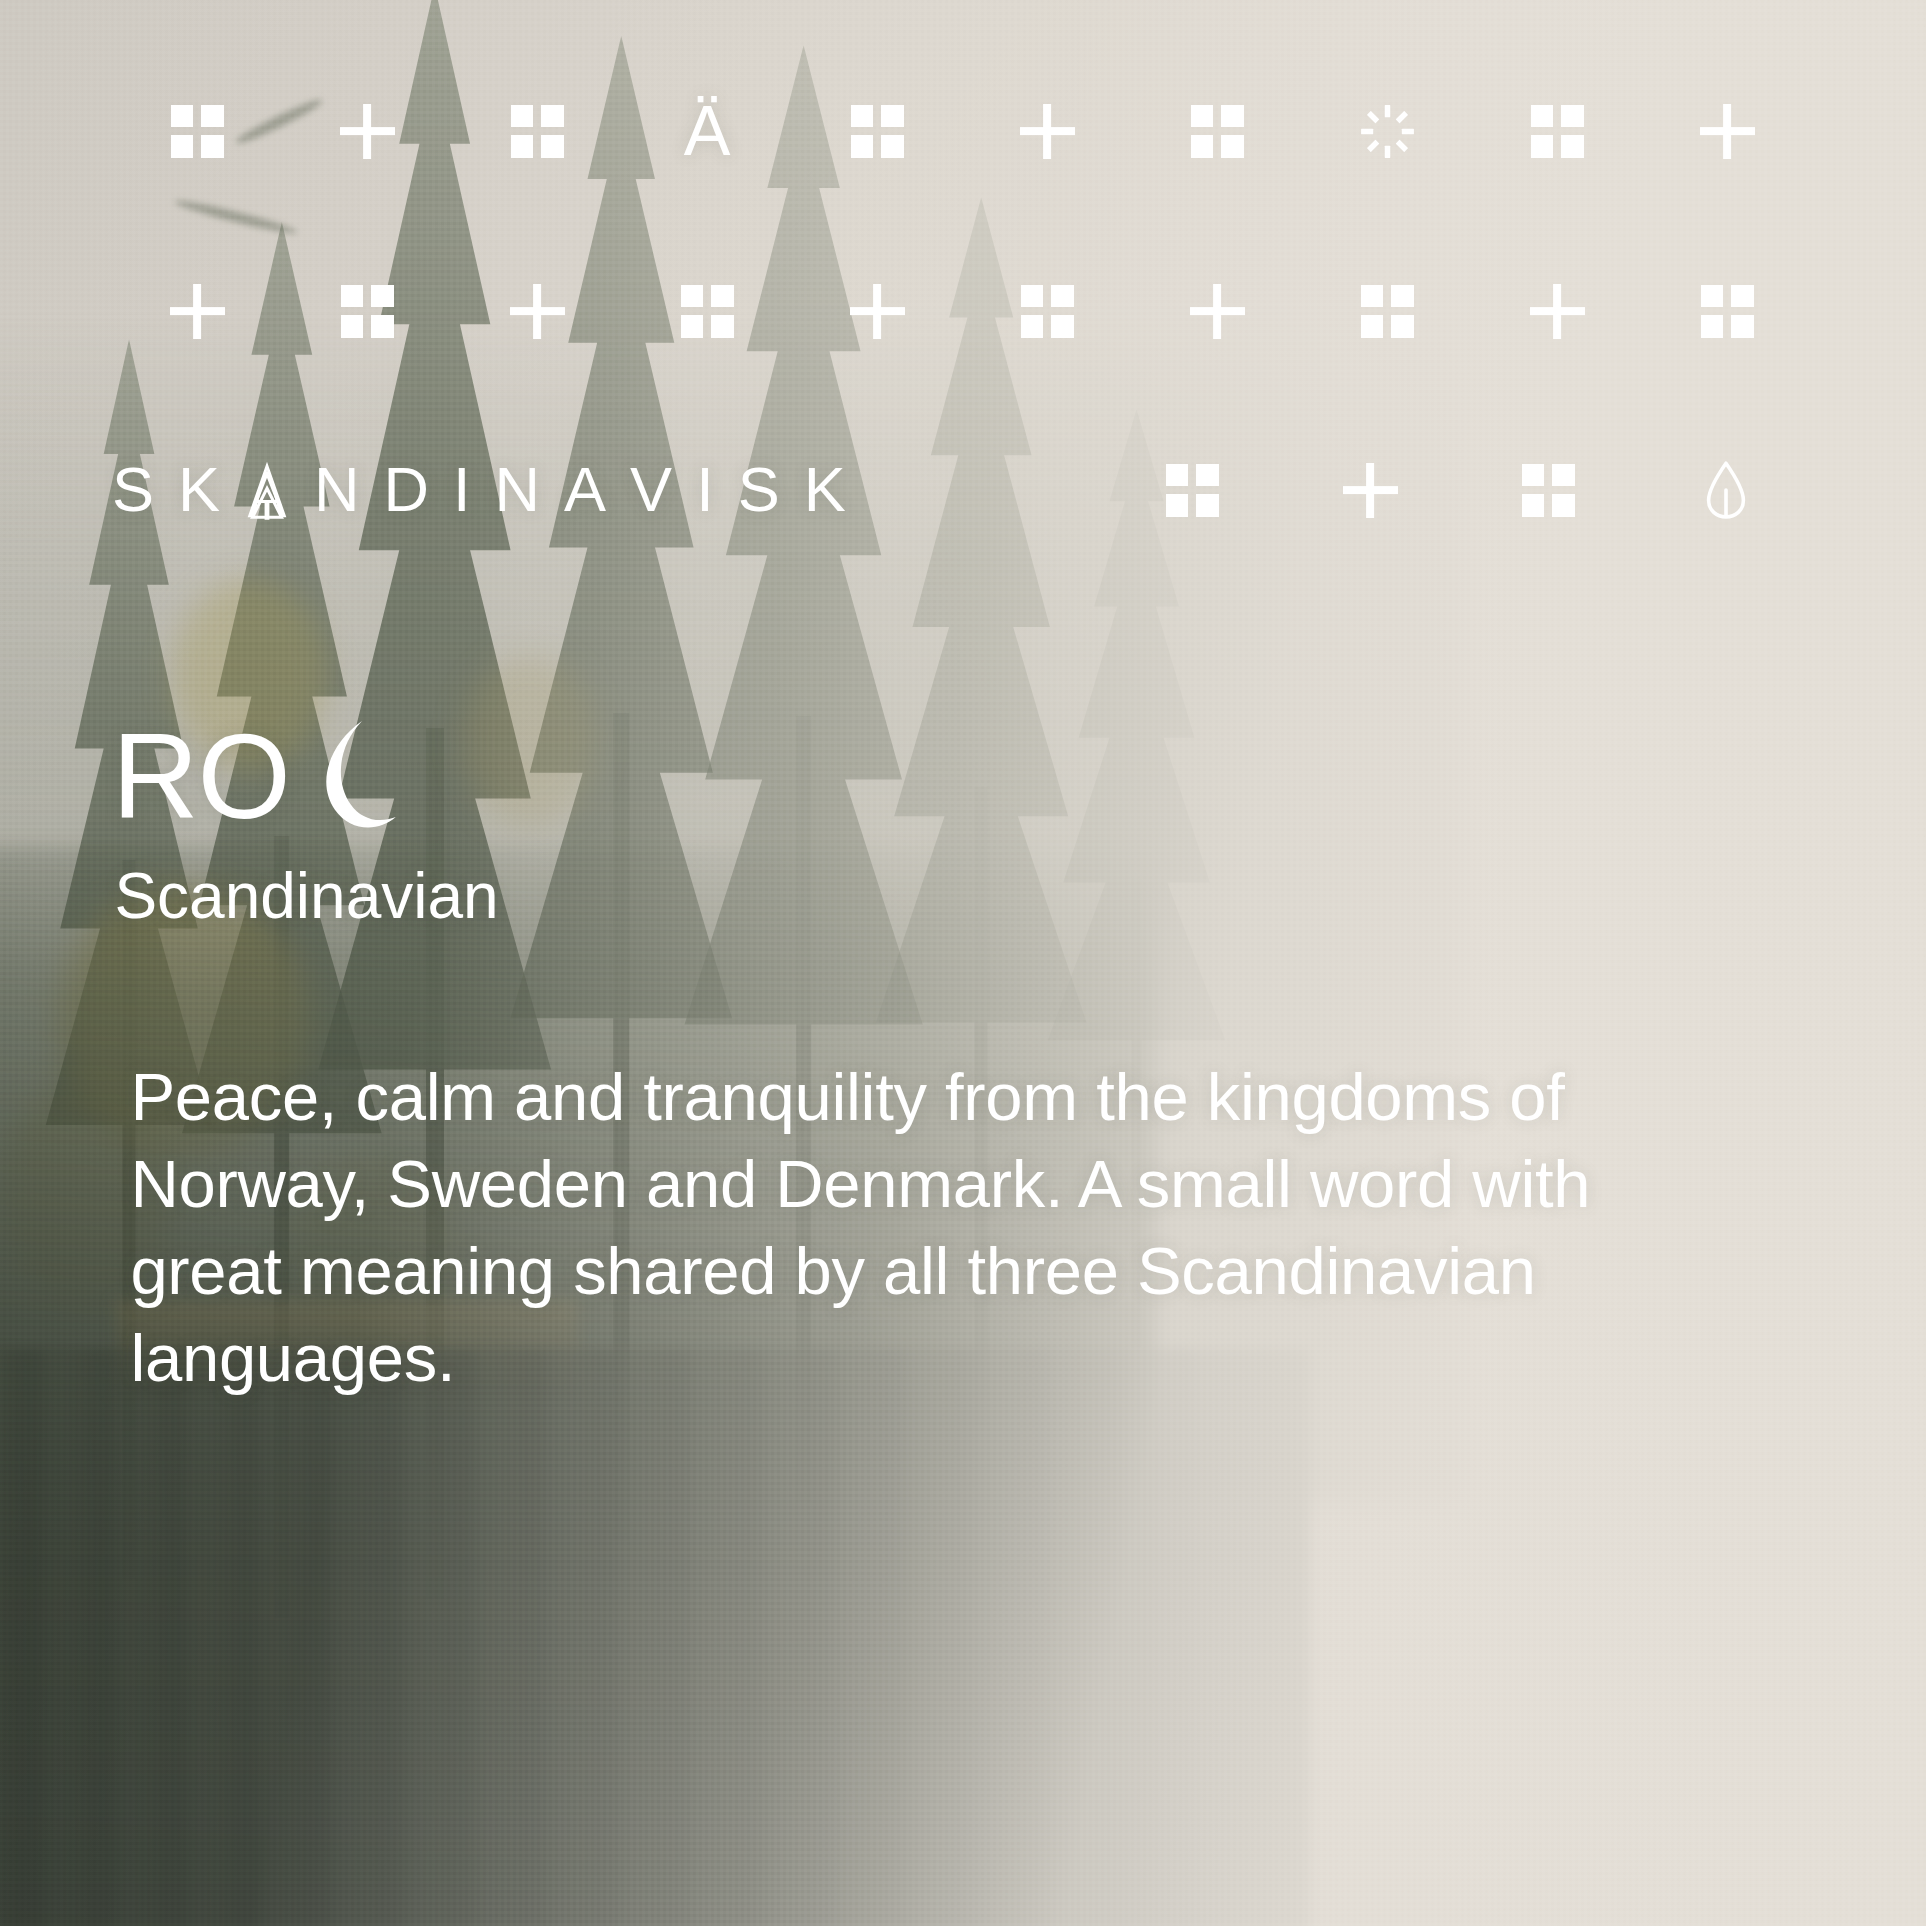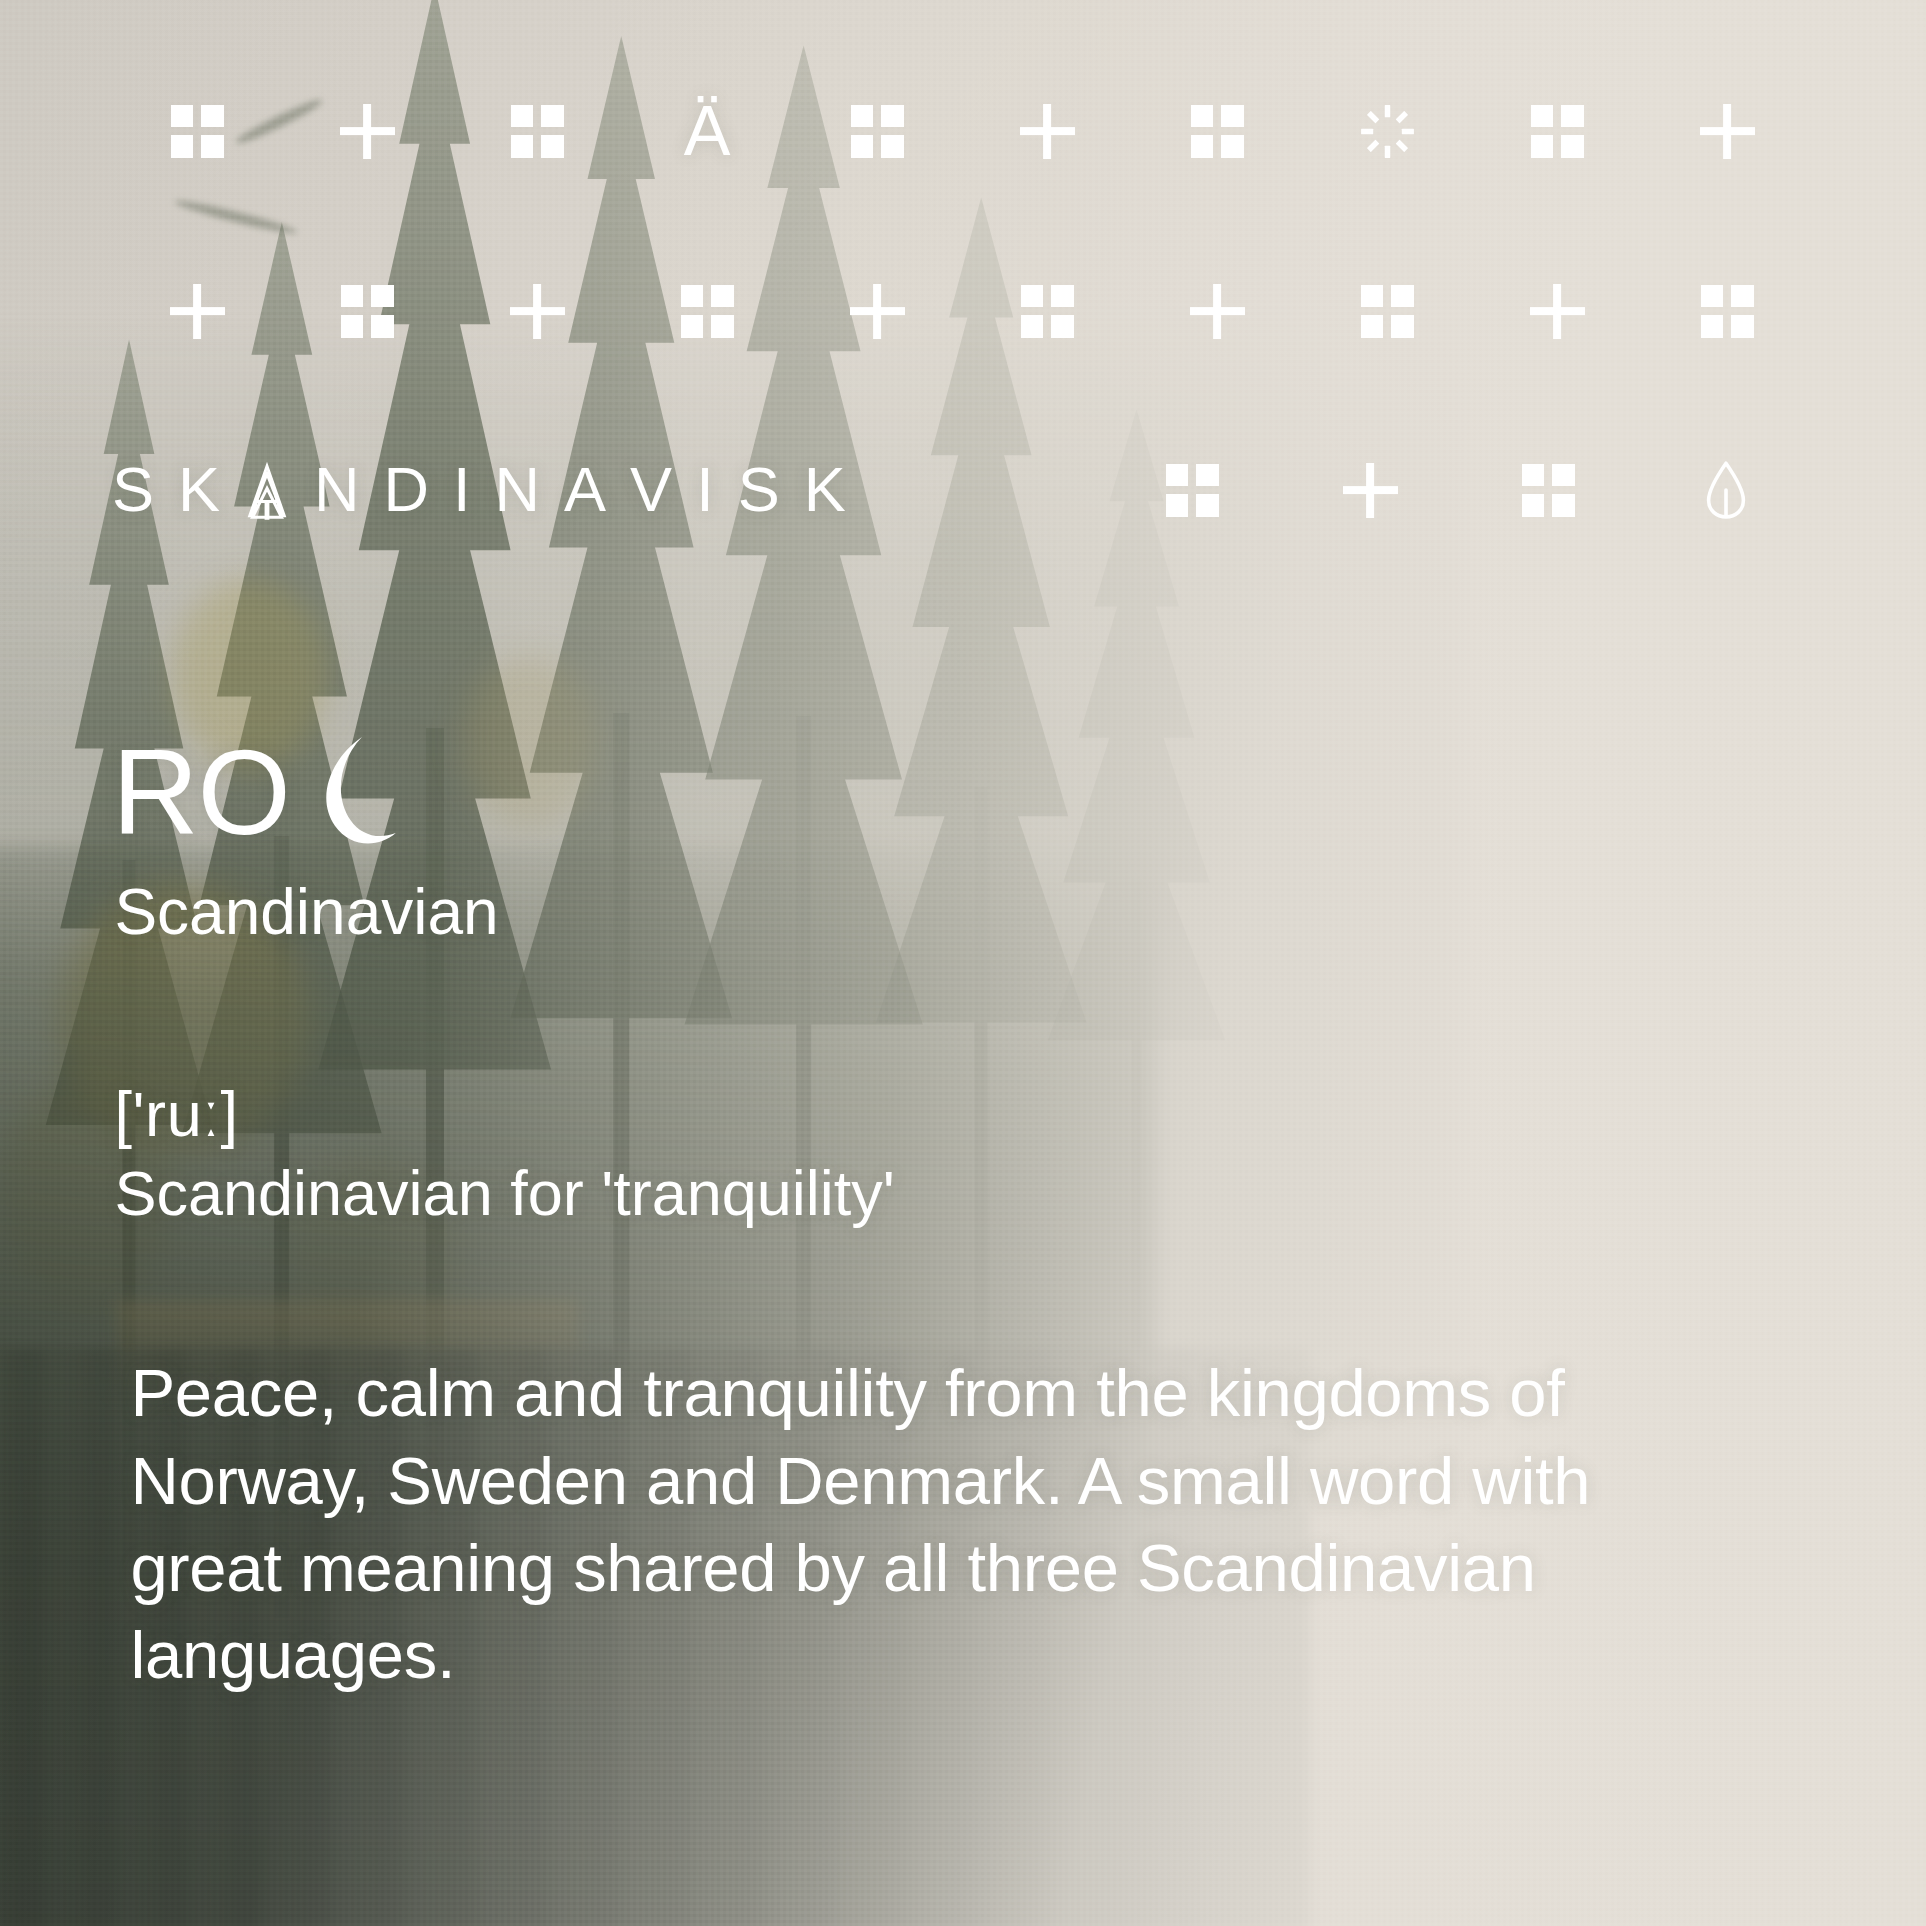--- a/index.html
+++ b/index.html
@@ -169,21 +169,21 @@
     font-family:"Liberation Sans", sans-serif;
   }
   .wordmark .wm-letter:last-child{margin-right:0;}
   .wm-tree{
     width:46px;height:63px;margin-right:24px;position:relative;
   }
   .wm-tree svg{display:block;width:46px;height:63px;}
 
   
   .content{
-    position:absolute;left:112px;top:732px;width:1565px;color:#fff;
+    position:absolute;left:112px;top:716px;width:1565px;color:#fff;
   }
   .headline{
     display:flex;align-items:center;
     font-size:120px;font-weight:400;line-height:1;
     letter-spacing:-1.2px;
     margin:0 0 3.6px 0;
   }
   .headline .word{display:inline-block;}
   .moon{width:114px;height:114px;margin-left:20.5px;}
   .moon svg{display:block;width:114px;height:114px;}
@@ -464,24 +464,20 @@
         <svg viewBox="0 0 100 100" aria-hidden="true">
           <g transform="rotate(-35 50 50)">
             <path d="M74 8 C44 14 24 38 24 62 C24 78 34 90 50 94 C30 96 10 82 10 58 C10 30 38 8 74 8 Z" fill="#fff"></path>
           </g>
         </svg>
       </span>
     </div>
 
     <div class="subtitle">Scandinavian</div>
 
-    <div class="pron-block">
-      <div class="pron">['ruː]</div>
-      <div class="gloss">Scandinavian for 'tranquility'</div>
-    </div>
 
     <div class="body-copy">
       <p>Peace, calm and tranquility from the kingdoms of Norway, Sweden and Denmark. A small word with great meaning shared by all three Scandinavian languages.</p>
     </div>
   </div>
 
 </div>
 
 
 </body></html>

